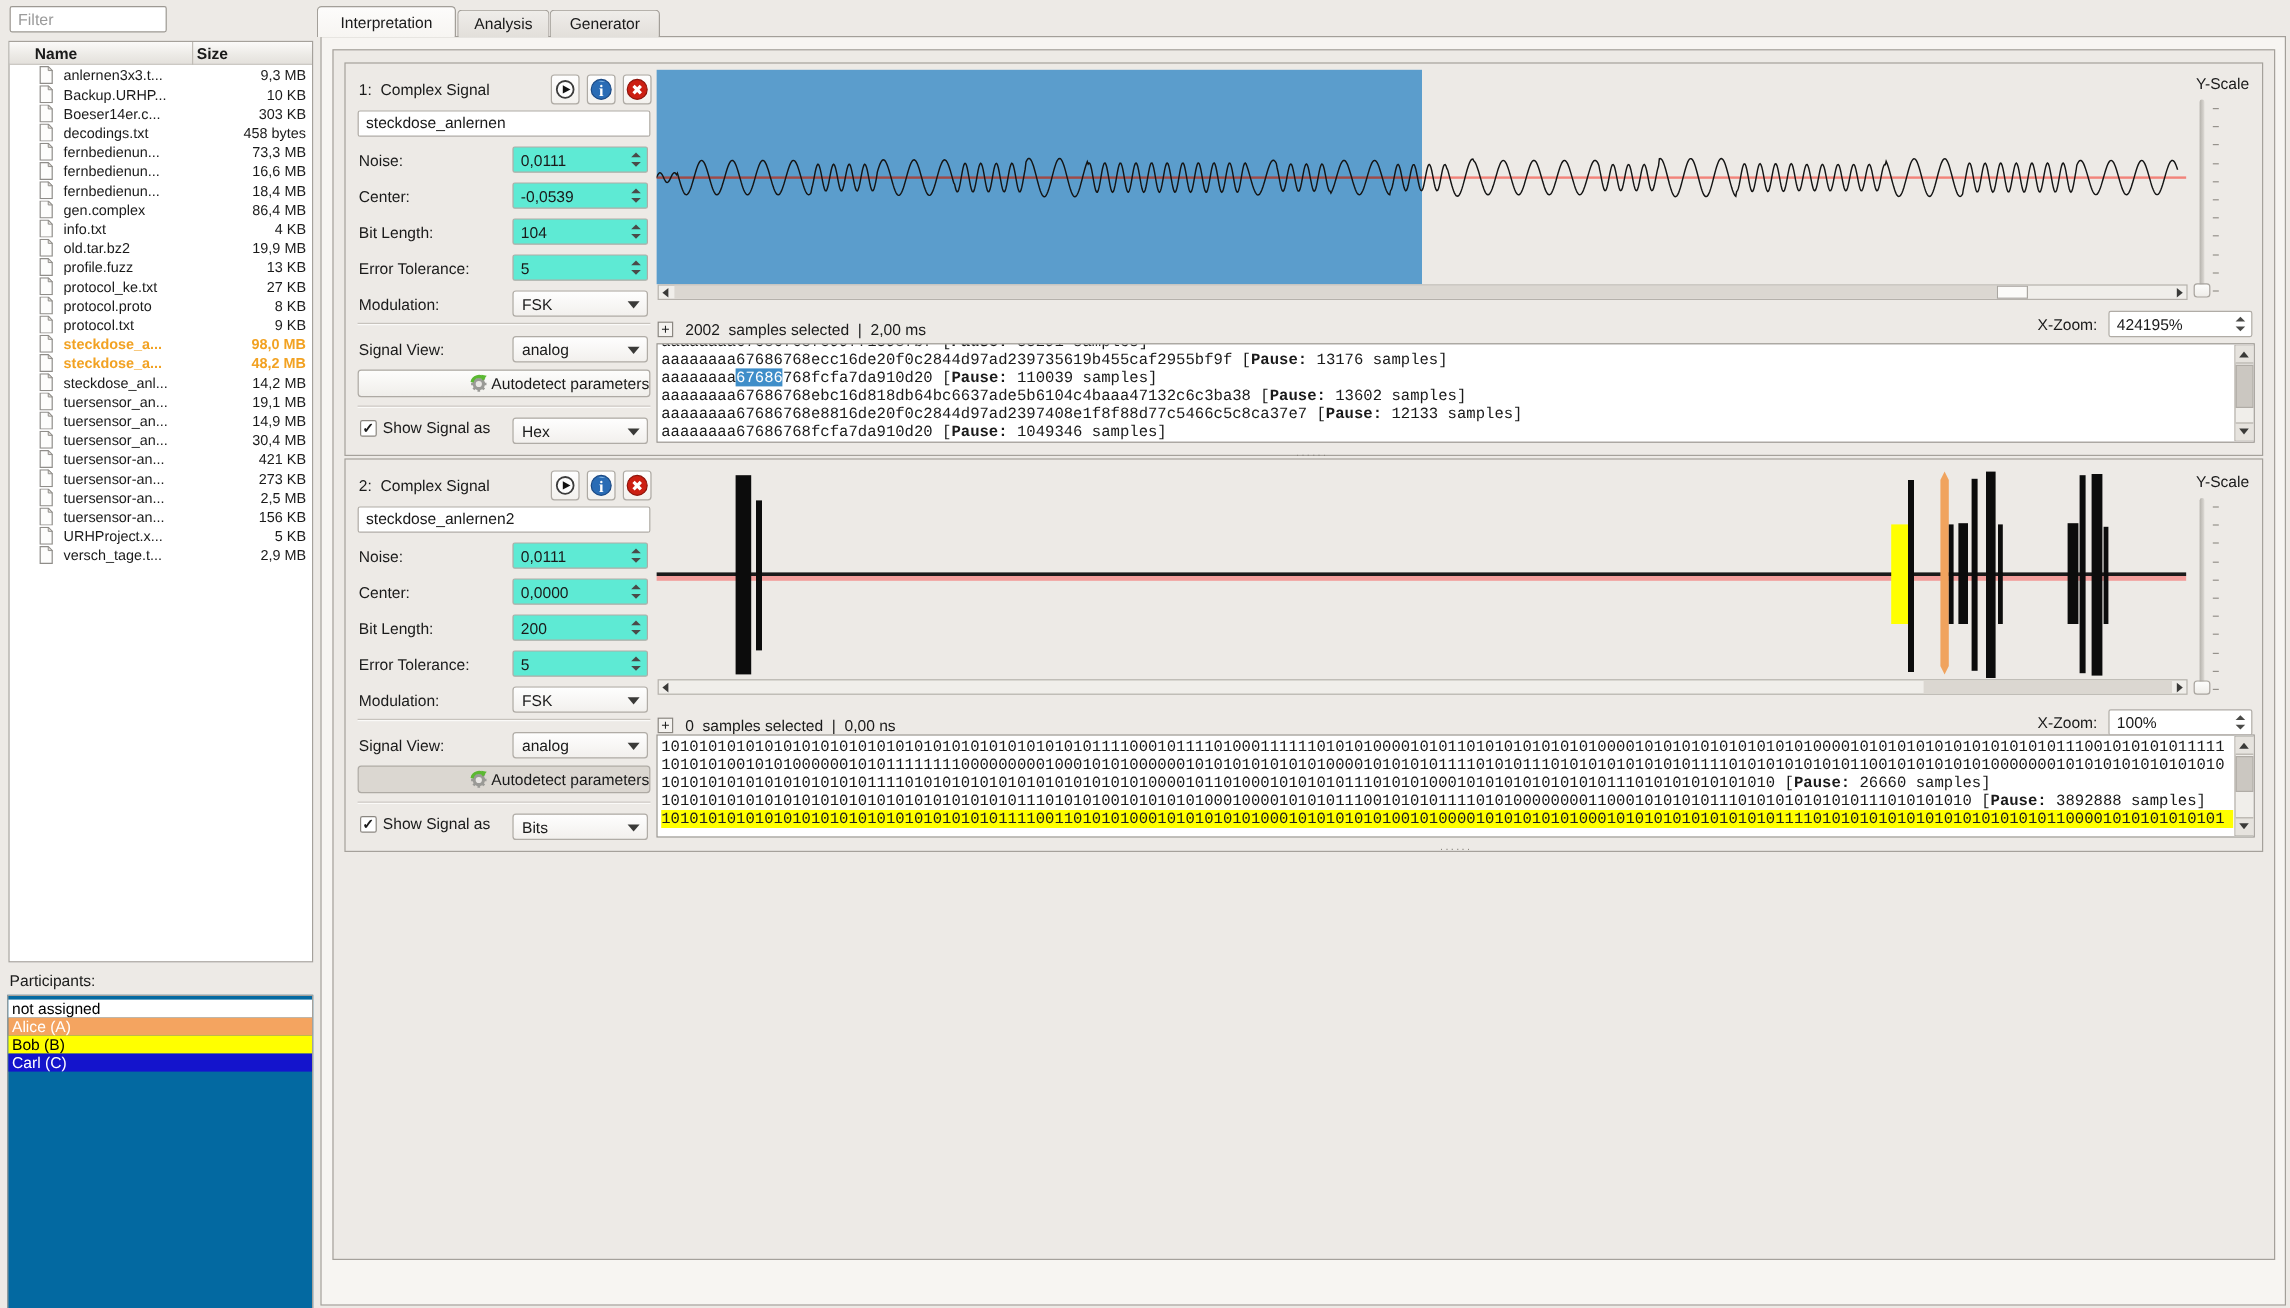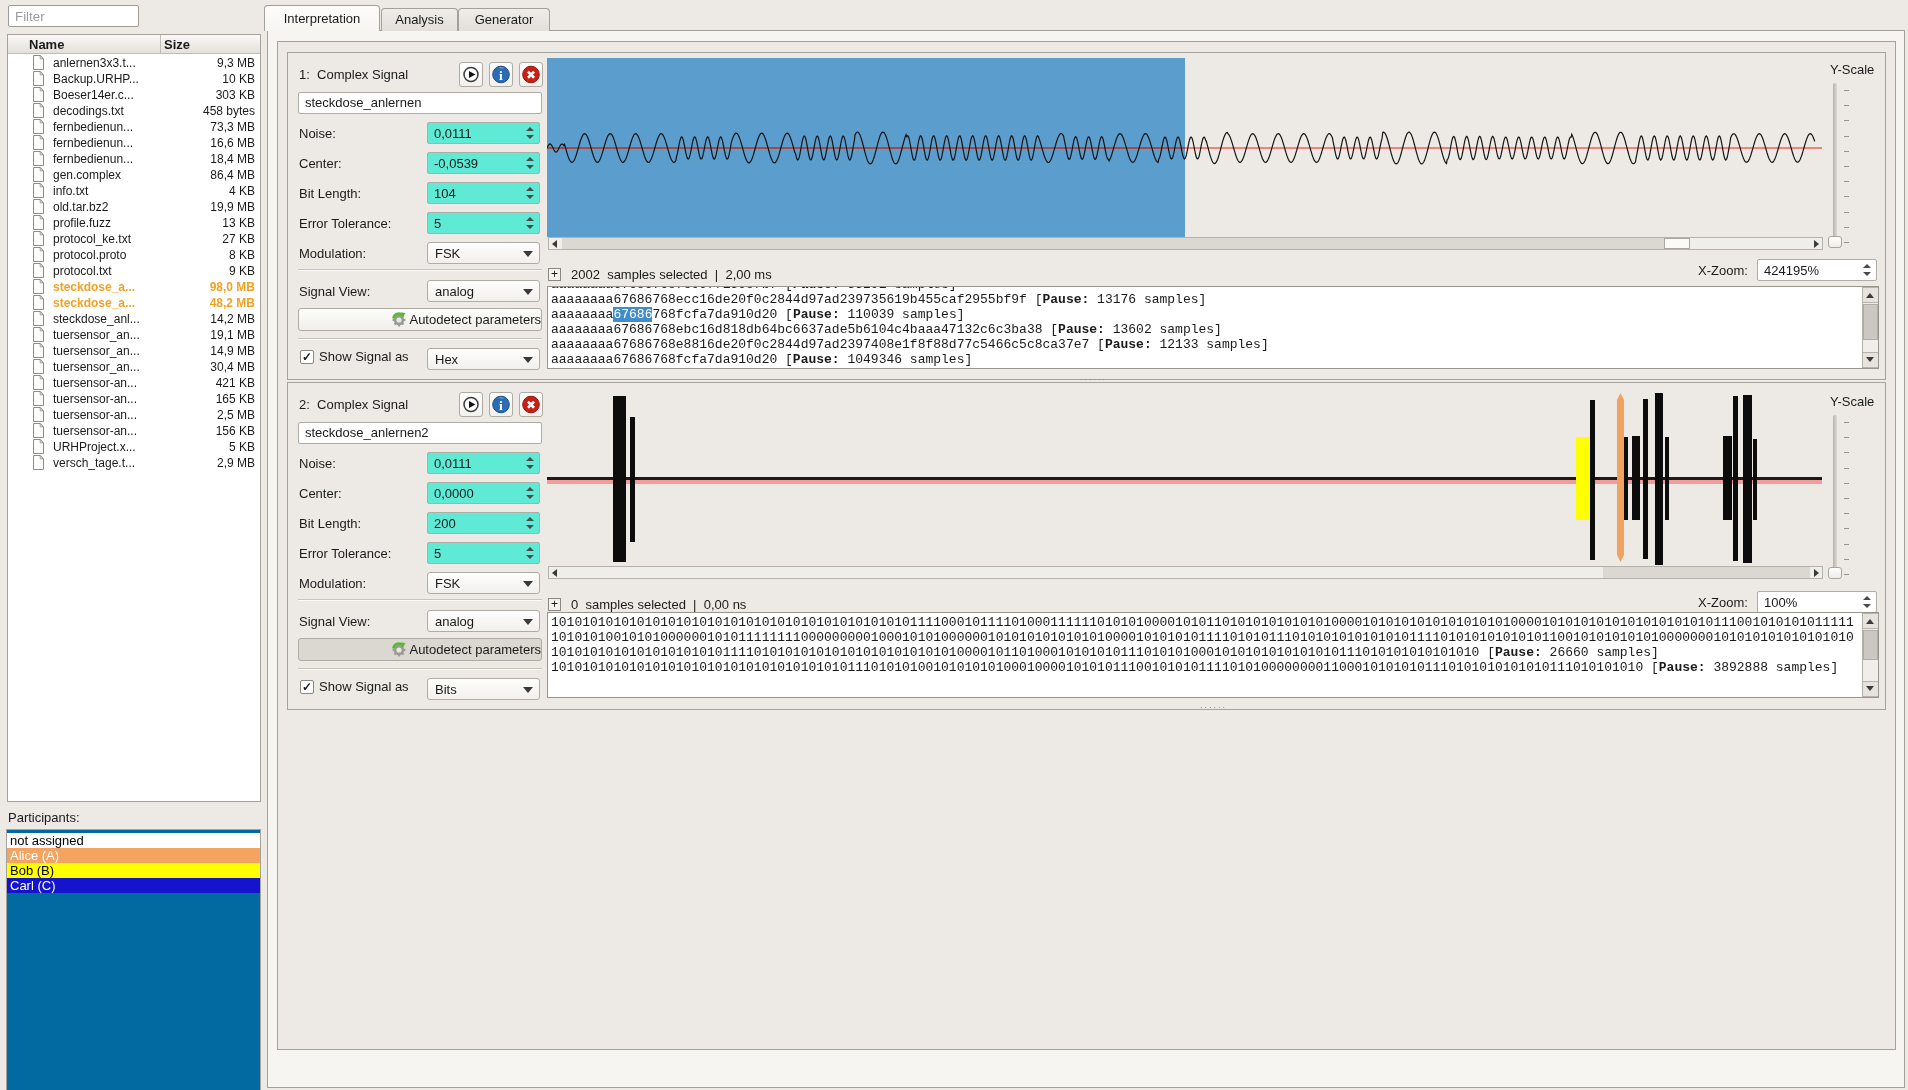--- a/index.html
+++ b/index.html
@@ -270,21 +270,21 @@
       </svg>
       <span class="fname">tuersensor-an...</span>
       <span class="fsize">421 KB</span>
     </div>
 <div class="frow" style="top:356px">
       <svg class="ficon" width="13" height="15" viewBox="0 0 13 15">
         <path d="M1.5,0.5 H8.2 L11.5,3.8 V14.5 H1.5 Z" fill="#fdfdfc" stroke="#8f8d89"></path>
         <path d="M8.2,0.5 V3.8 H11.5 Z" fill="#e4e1dc" stroke="#8f8d89" stroke-width="0.8"></path>
       </svg>
       <span class="fname">tuersensor-an...</span>
-      <span class="fsize">165 KB</span>
+      <span class="fsize">273 KB</span>
     </div>
 <div class="frow" style="top:372px">
       <svg class="ficon" width="13" height="15" viewBox="0 0 13 15">
         <path d="M1.5,0.5 H8.2 L11.5,3.8 V14.5 H1.5 Z" fill="#fdfdfc" stroke="#8f8d89"></path>
         <path d="M8.2,0.5 V3.8 H11.5 Z" fill="#e4e1dc" stroke="#8f8d89" stroke-width="0.8"></path>
       </svg>
       <span class="fname">tuersensor-an...</span>
       <span class="fsize">2,5 MB</span>
     </div>
 <div class="frow" style="top:388px">
@@ -585,21 +585,21 @@
 <div class="xzspin" style="left:1469px;top:208px">
       <span class="sval">100%</span>
  <span class="spup"></span>
       <span class="spdn"></span>
     </div>
 <div class="tarea" style="top:229px;height:86px">
  <div class="tin mono" style="top:2px">10101010101010101010101010101010101010101010101111000101111010001111110101010000101011010101010101010000101010101010101010100001010101010101010101010111001010101011111
 10101010010101000000101011111111000000000100010101000000101010101010101000010101010111101010111010101010101010111101010101010101100101010101010000000101010101010101010
 10101010101010101010101111010101010101010101010101010000101101000101010101110101010001010101010101010111010101010101010 [<b>Pause:</b> 26660 samples]
 10101010101010101010101010101010101010111010101001010101010001000010101011100101010111101010000000011000101010101110101010101010111010101010 [<b>Pause:</b> 3892888 samples]
-</div>
+<span class="ylin">10101010101010101010101010101010101011110011010101000101010101010001010101010100101000010101010101000101010101010101010111101010101010101010101010101100001010101010101</span></div>
  <div class="vsb" style="left:1314px;top:0;height:84px">
   <span class="ua"><span class="tri-u"></span></span>
   <div class="vth" style="top:16px;height:30px"></div>
   <span class="da"><span class="tri-d"></span></span>
  </div>
 </div>
 </div>
 <div class="dots" style="left:1080px;top:372px">......</div>
 <div class="dots" style="left:1200px;top:700px">......</div>
 

